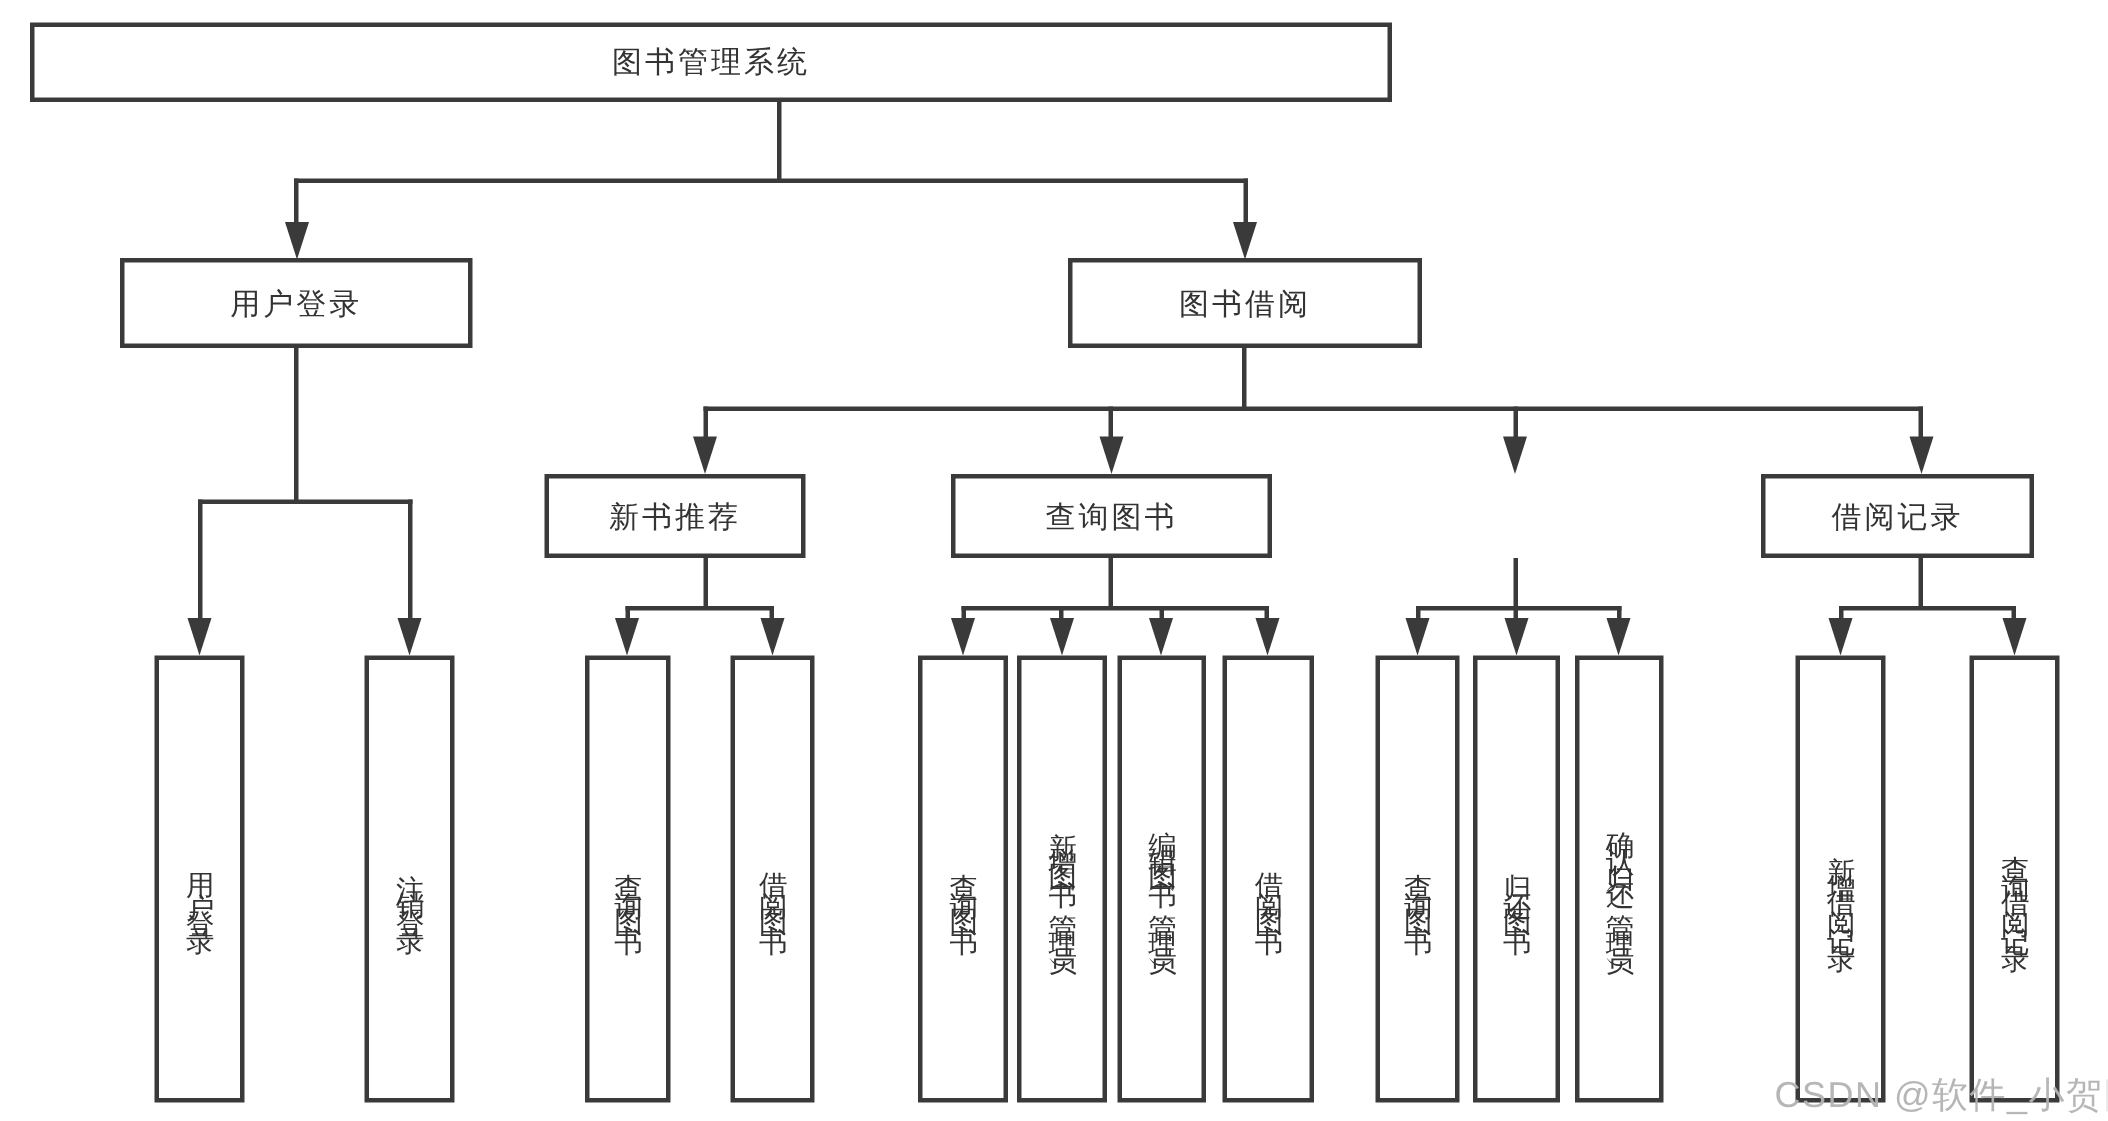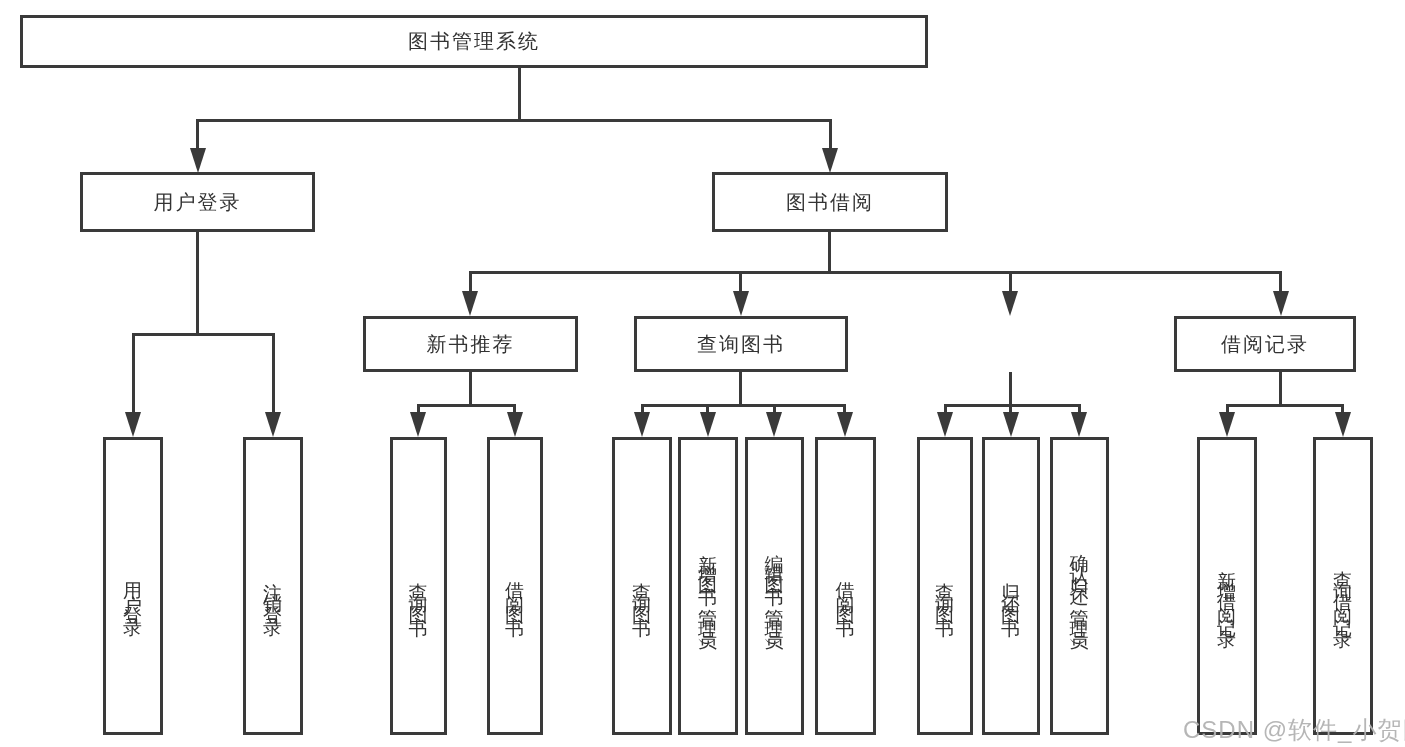--- a/index.html
+++ b/index.html
@@ -64,21 +64,21 @@
   <div class="hl" style="left:469px;top:271px;width:813px;height:3px"></div>
   <div class="vl" style="left:469px;top:271px;width:3px;height:22px"></div>
   <div class="ah" style="left:462px;top:291px"></div>
   <div class="vl" style="left:739px;top:271px;width:3px;height:22px"></div>
   <div class="ah" style="left:733px;top:291px"></div>
   <div class="vl" style="left:1009px;top:271px;width:3px;height:22px"></div>
   <div class="ah" style="left:1002px;top:291px"></div>
   <div class="vl" style="left:1279px;top:271px;width:3px;height:22px"></div>
   <div class="ah" style="left:1273px;top:291px"></div>
 
-  <div class="box" style="left:363px;top:316px;width:215px;height:56px">新书推荐</div>
+  <div class="box" style="left:363px;top:316px;width:174px;height:56px">新书推荐</div>
   <div class="box" style="left:634px;top:316px;width:214px;height:56px">查询图书</div>
   <div class="box" style="left:1174px;top:316px;width:182px;height:56px">借阅记录</div>
 
   <div class="vl" style="left:469px;top:372px;width:3px;height:34px"></div>
   <div class="hl" style="left:417px;top:404px;width:99px;height:3px"></div>
   <div class="vl" style="left:417px;top:404px;width:3px;height:12px"></div>
   <div class="ah" style="left:410px;top:412px"></div>
   <div class="vl" style="left:513px;top:404px;width:3px;height:12px"></div>
   <div class="ah" style="left:507px;top:412px"></div>
 

